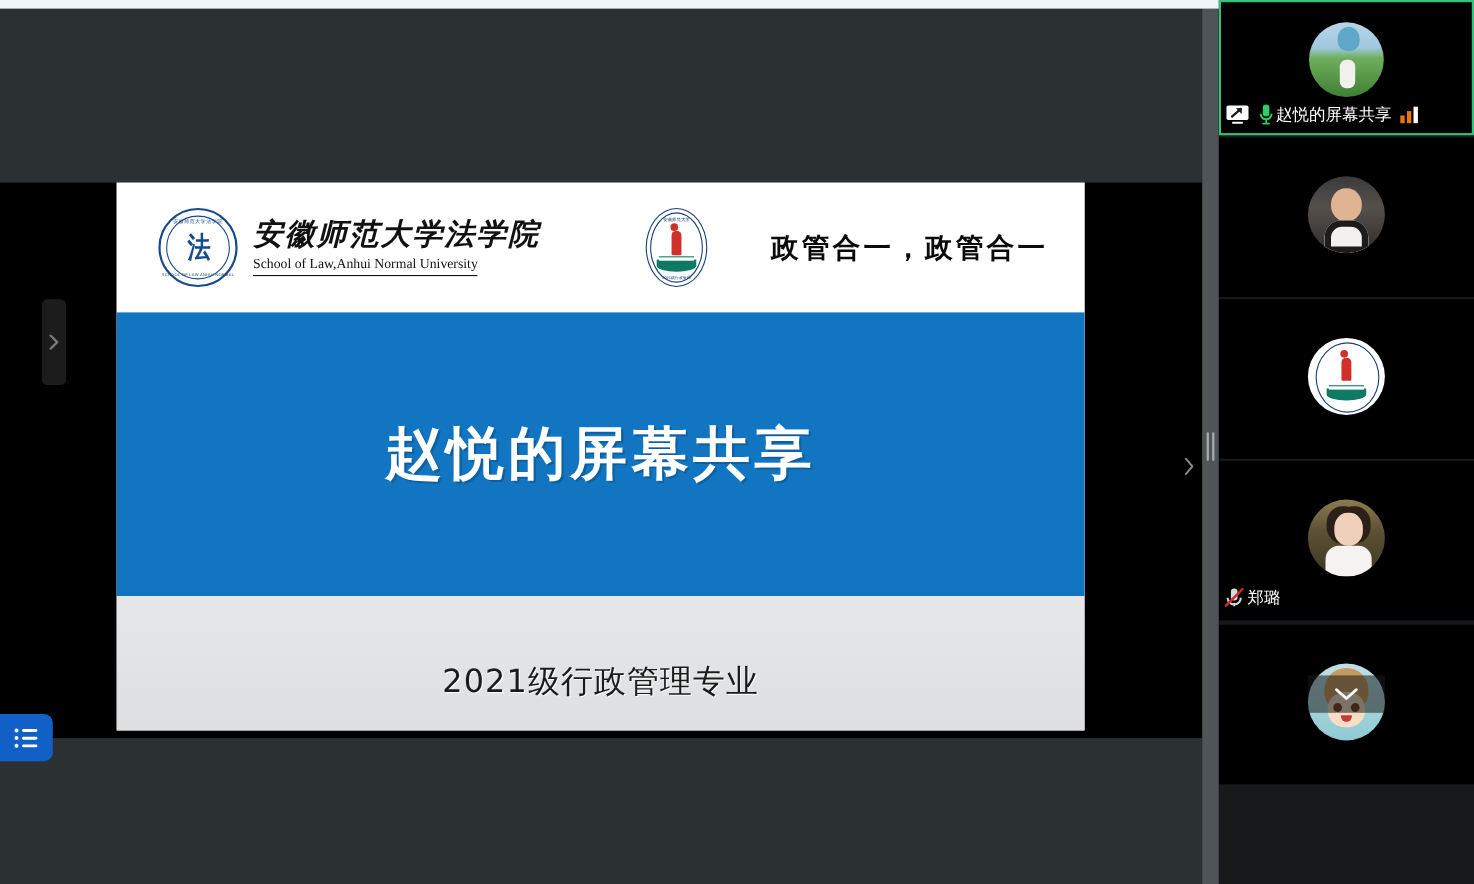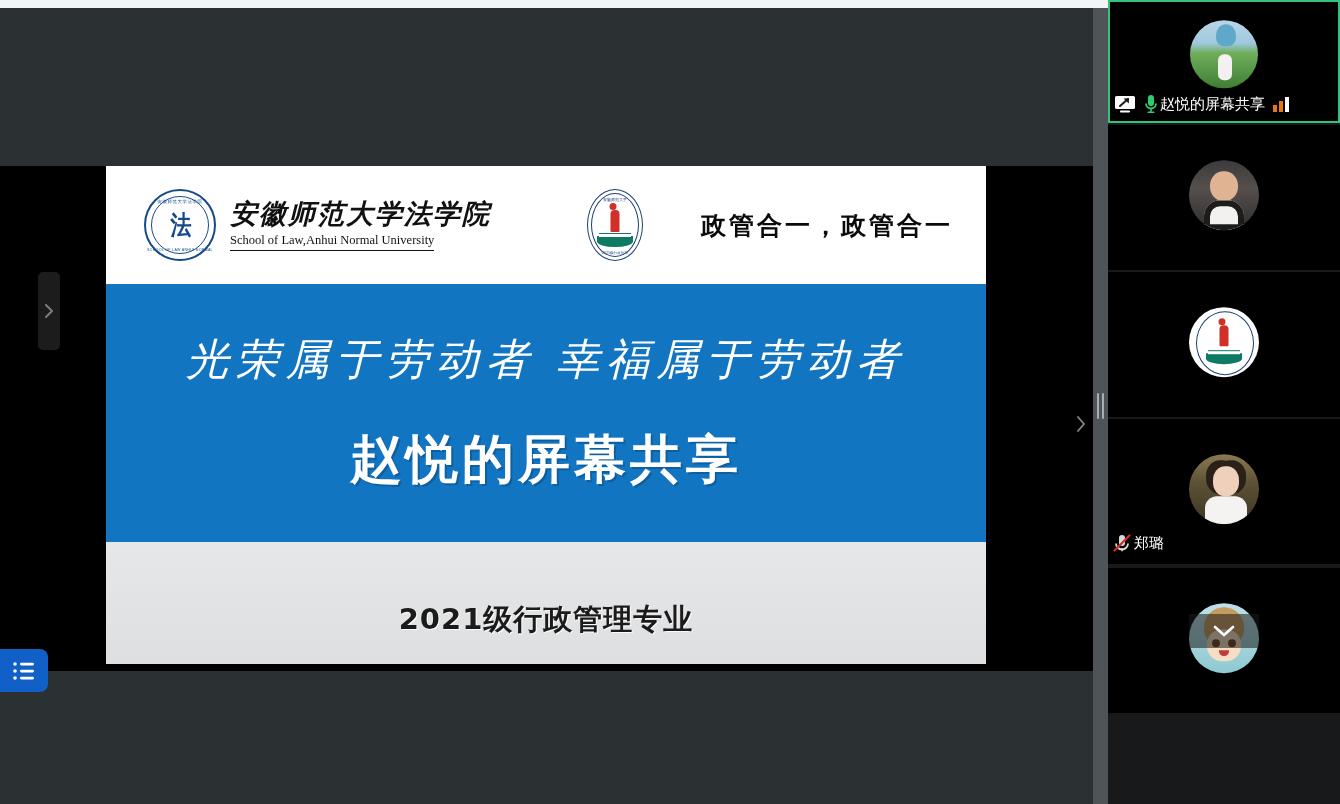--- a/index.html
+++ b/index.html
@@ -182,21 +182,20 @@
     white-space: nowrap;
     text-shadow: 2px 2px 0 rgba(0,0,0,0.18);
   }
   .slide-footer {
     position: relative;
     height: 156px;
     background: linear-gradient(180deg, #e6e7e8 0%, #dcdddf 100%);
     display: flex; flex-direction: column;
     align-items: center; justify-content: center;
     gap: 8px;
-    font-weight: bold;
   }
   .footer-line {
     font-size: 29px; color: #1b1b1b;
     letter-spacing: 1px;
     font-family: "DejaVu Sans", sans-serif;
     text-shadow: 1px 1px 0 rgba(255,255,255,0.9);
     white-space: nowrap;
   }
 
   
@@ -375,21 +374,20 @@
           <span class="uni-top-txt">安徽师范大学</span>
           <span class="uni-figure"></span>
           <span class="uni-book"></span>
           <span class="uni-bot-txt">2021级行政管理</span>
         </div>
 
         <div class="motto">政管合一，政管合一</div>
       </div>
 
       <div class="slide-band">
-        <div class="band-line1">光荣属于劳动者  幸福属于劳动者</div>
         <div class="band-line2">赵悦的屏幕共享</div>
       </div>
 
       <div class="slide-footer">
         <div class="footer-line">2021级行政管理专业</div>
       </div>
     </div>
 
     <div class="left-tab">
       <svg width="10" height="14" viewBox="0 0 10 14">

